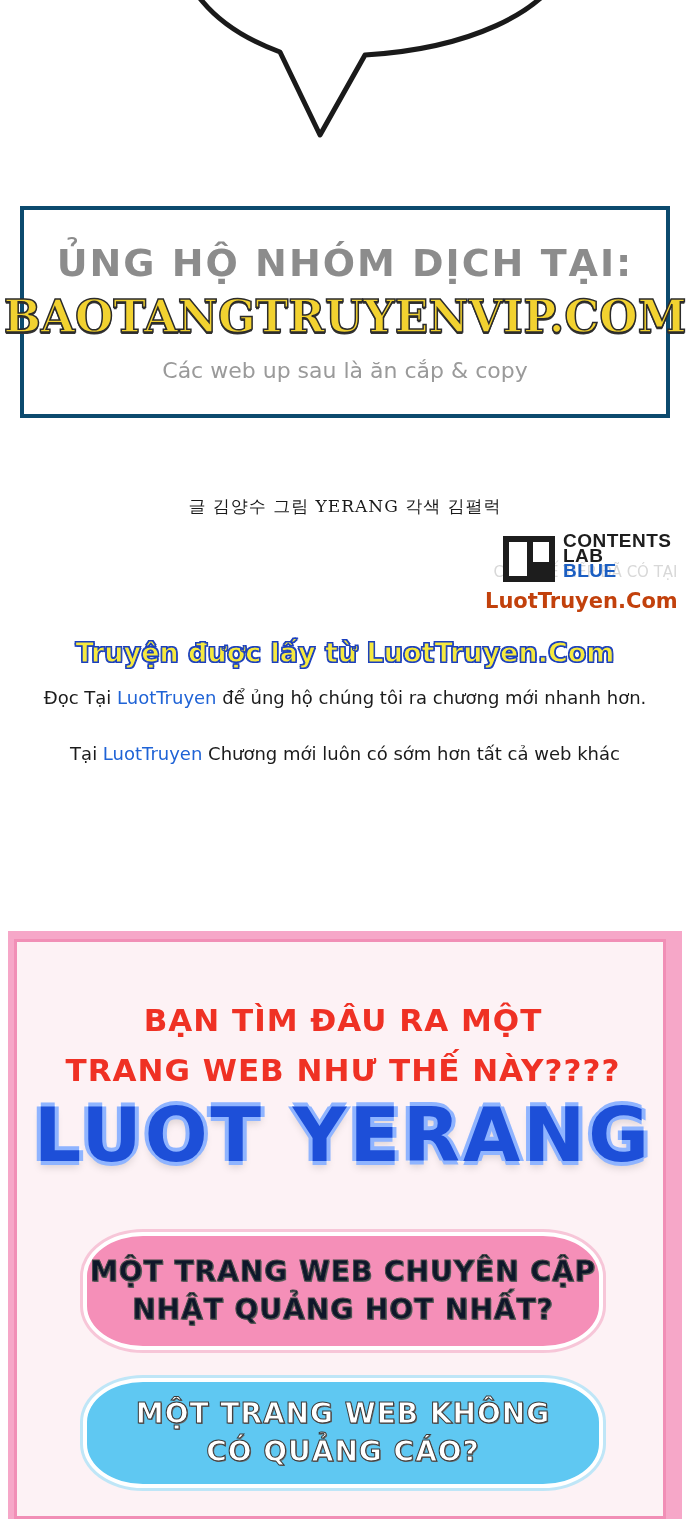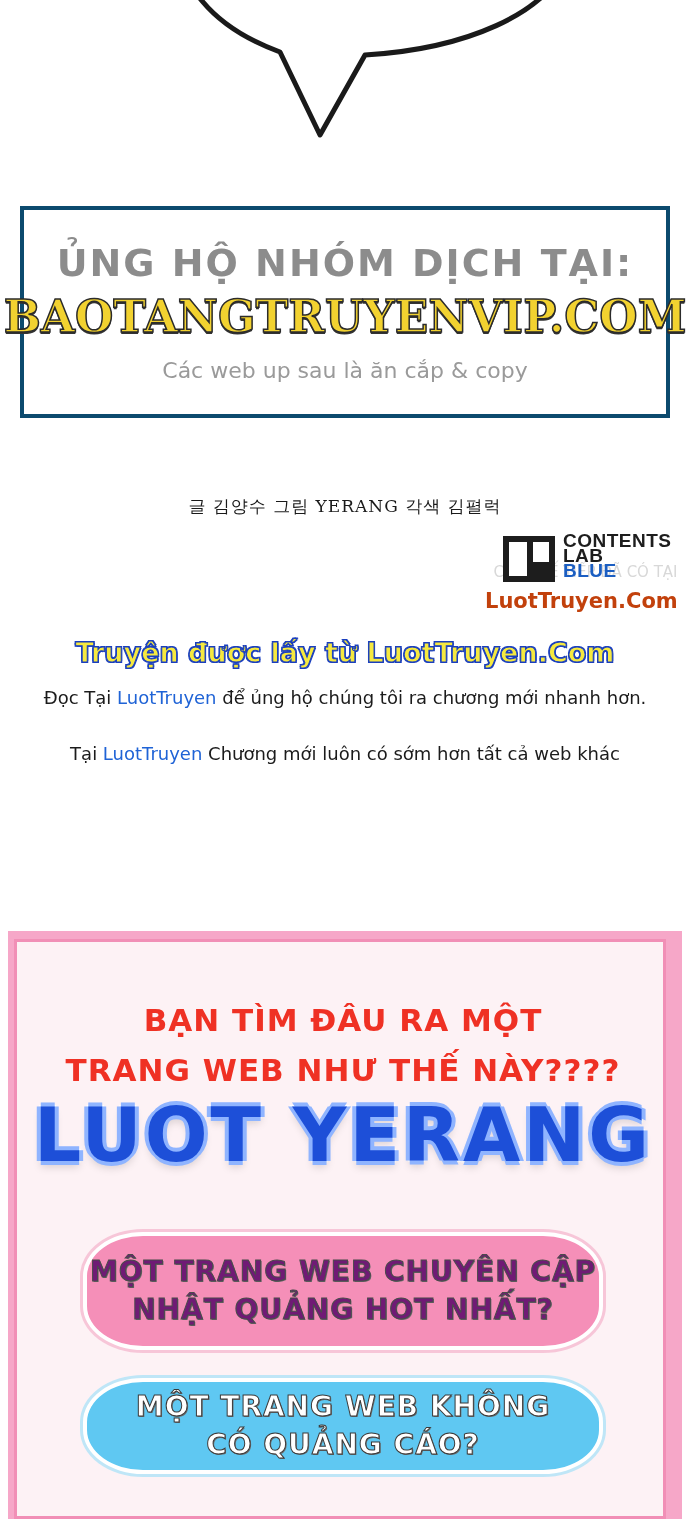--- a/index.html
+++ b/index.html
@@ -246,31 +246,31 @@
   }
   .blob-pink {
     top: 290px;
     height: 118px;
     background: #f58fb8;
     border: 4px solid #ffffff;
     box-shadow: 0 0 0 3px #f7c6d8;
   }
   .blob-blue {
     top: 436px;
-    height: 96px;
+    height: 110px;
     background: #5fc8f2;
     border: 4px solid #ffffff;
     box-shadow: 0 0 0 3px #bfe6f7;
   }
   .blob-line {
     font-family: "DejaVu Sans", sans-serif;
     font-weight: bold;
     font-size: 28px;
     letter-spacing: 1px;
-    color: #701a75;
+    color: #0f172a;
     -webkit-text-stroke: 1px #4b4b4b;
     text-shadow: 1px 1px 0 #6b6b6b;
     white-space: nowrap;
     line-height: 38px;
   }
   .blob-blue .blob-line {
     color: #ffffff;
     -webkit-text-stroke: 1px #3a3a3a;
   }
 </style>

